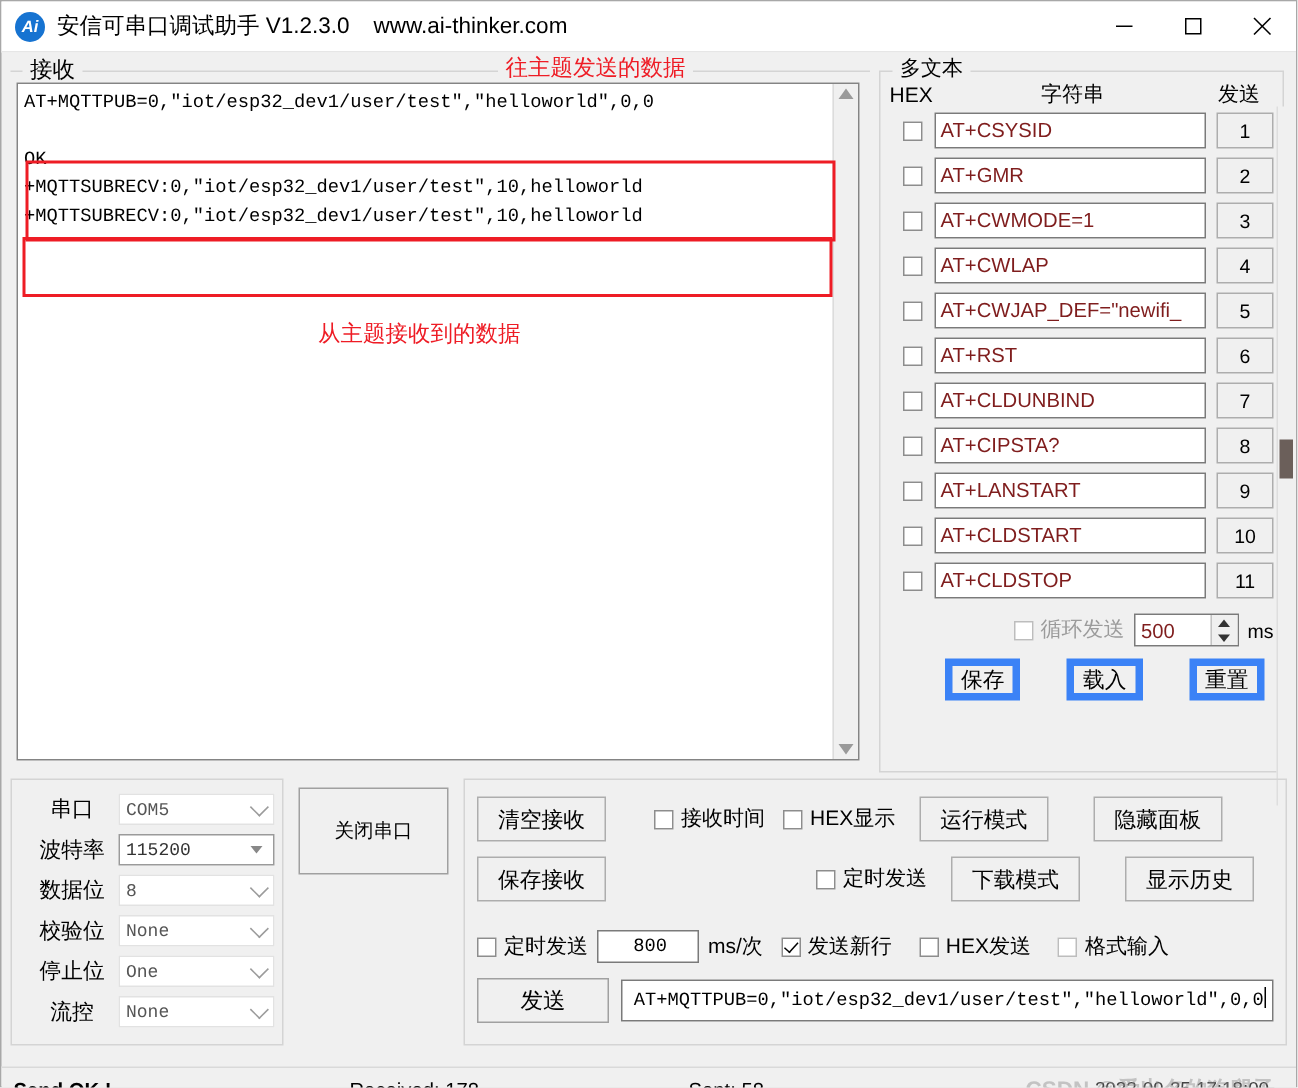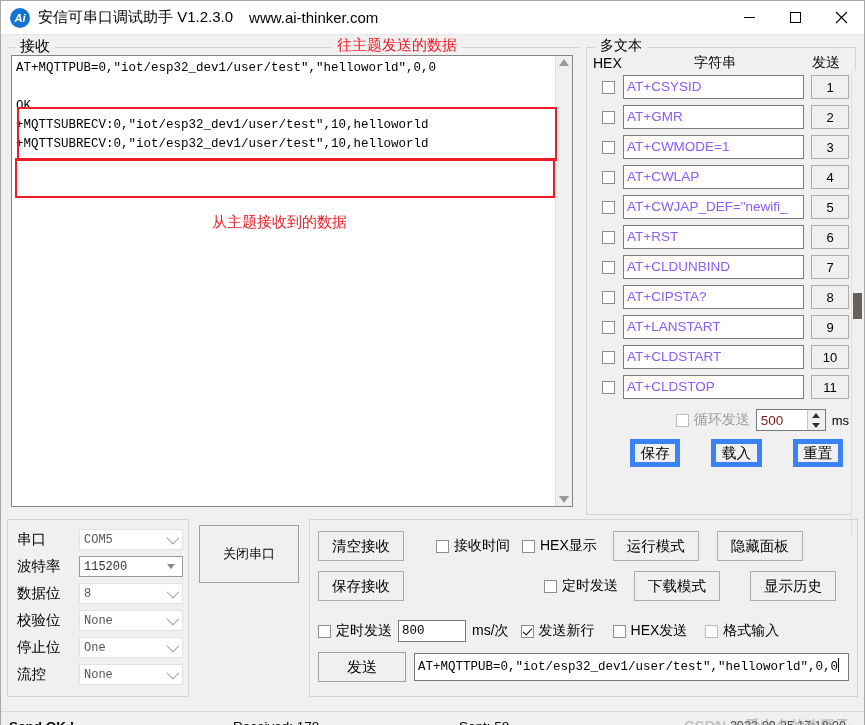--- a/index.html
+++ b/index.html
@@ -221,21 +221,21 @@
     flex: 1 1 auto;
     height: 24px;
     background: #ffffff;
     border: 1px solid #7a7a7a;
     box-sizing: border-box;
     font-size: 13.5px;
     line-height: 22px;
     padding: 0 3px;
     overflow: hidden;
     white-space: nowrap;
-    color: #8b5cf6;
+    color: #7f1d1d;
     font-family: "Liberation Sans", sans-serif;
   }
   .cmd-btn {
     width: 38px; height: 24px;
     margin-left: 7px;
     background: #f0f0f0;
     border: 1px solid #adadad;
     box-sizing: border-box;
     font-size: 13px;
     display: flex; align-items: center; justify-content: center;
@@ -306,20 +306,21 @@
   }
 
   
   .bottom-area {
     flex: 0 0 auto;
     height: 196px;
     position: relative;
     display: flex;
     padding: 4px 6px 0 6px;
     box-sizing: border-box;
+    text-align: center;
   }
   .serial-group {
     width: 182px;
     border: 1px solid #d4d4d4;
     padding: 6px 5px;
     box-sizing: border-box;
     height: 178px;
   }
   .serial-row {
     display: flex;
@@ -729,21 +730,21 @@
         <div class="pbtn">清空接收</div>
         <div class="chk-label" style="margin-left:32px">
           <span class="cb"></span>
           <span>接收时间</span>
         </div>
         <div class="chk-label" style="margin-left:12px">
           <span class="cb"></span>
           <span>HEX显示</span>
         </div>
         <div class="pbtn" style="margin-left:16px">运行模式</div>
-        <div class="pbtn" style="margin-left:18px">隐藏面板</div>
+        <div class="pbtn" style="margin-left:30px">隐藏面板</div>
       </div>
 
       <div class="ctrl-row-2">
         <div class="pbtn">保存接收</div>
         <div class="chk-label" style="margin-left:140px">
           <span class="cb"></span>
           <span>定时发送</span>
         </div>
         <div class="pbtn" style="margin-left:16px">下载模式</div>
         <div class="pbtn" style="margin-left:30px">显示历史</div>

